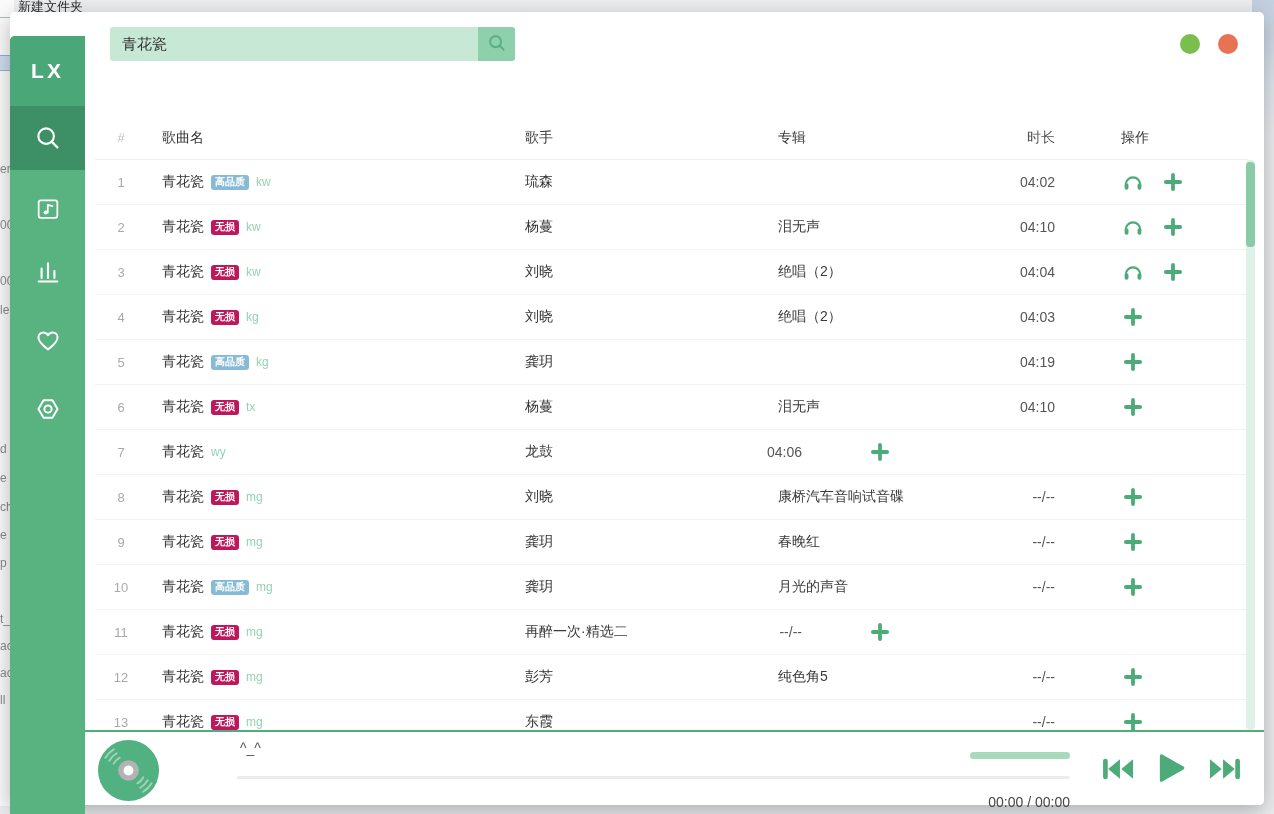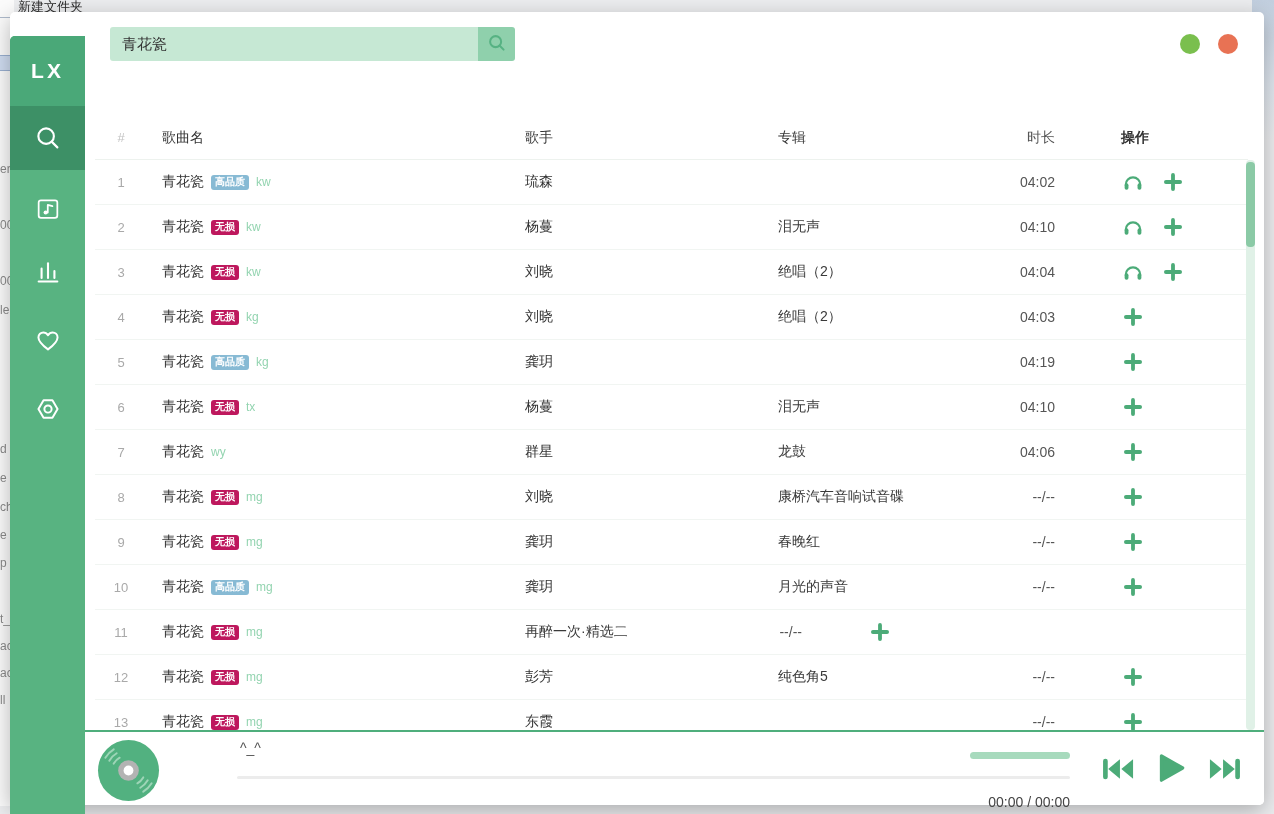--- a/index.html
+++ b/index.html
@@ -51,21 +51,21 @@
   .thead { position:absolute; left:85px; right:16px; top:104px; height:44px; display:flex; align-items:center;
            border-bottom:1px solid #edf2ee; font-size:14px; color:#333; }
   .rows { position:absolute; left:85px; right:16px; top:148px; bottom:75px; overflow:hidden; }
   .row { height:45px; display:flex; align-items:center; border-bottom:1px solid #f1f5f2; }
   .c-idx { width:52px; text-align:center; font-size:13px; color:#a9a9a9; flex:none; }
   .thead .c-idx { color:#c2c2c2; font-size:13px; }
   .c-name { width:368px; padding-left:15px; flex:none; display:flex; align-items:center; gap:7px; font-size:14px; color:#333; }
   .c-singer { width:253px; padding-left:10px; flex:none; font-size:14px; color:#333; }
   .c-album { width:197px; padding-left:10px; flex:none; font-size:14px; color:#3a3a3a; }
   .c-dur { width:90px; text-align:right; flex:none; font-size:14px; color:#555; }
-  .c-act { flex:1; padding-left:66px; display:flex; align-items:center; gap:16px;font-weight:bold; }
+  .c-act { flex:1; padding-left:66px; display:flex; align-items:center; gap:16px; }
   .badge { font-size:10px; color:#fff; padding:2px 4px 3px; border-radius:3px; line-height:1; flex:none;font-weight:bold; }
   .badge.hq { background:#87bad4; }
   .badge.lossless { background:#be185d; }
   .source { font-size:12px; color:#93d4b0; }
   .act-ic { width:24px; height:20px; display:flex; align-items:center; justify-content:center; cursor:pointer; }
 
   
   .scroll-track { position:absolute; left:1236px; top:148px; bottom:75px; width:9px; background:#e0f1e7; border-radius:4px; }
   .scroll-thumb { position:absolute; left:0; top:2px; width:9px; height:85px; background:#8bcaa6; border-radius:4px; cursor:pointer; }
 
@@ -325,21 +325,20 @@
 </div>
   </div>
 
   <div class="row">
     <div class="c-idx">7</div>
     <div class="c-name">
       <span>青花瓷</span>
 
       <span class="source">wy</span>
     </div>
-    <div class="c-singer">群星</div>
     <div class="c-album">龙鼓</div>
     <div class="c-dur">04:06</div>
     <div class="c-act">
   <span class="act-ic">
     <svg width="20" height="20" viewBox="0 0 24 24" stroke="#4cab78" stroke-width="4.6" stroke-linecap="round">
       <line x1="12" y1="3.5" x2="12" y2="20.5"></line>
               <line x1="3.5" y1="12" x2="20.5" y2="12"></line>
     </svg>
   </span>
 </div>

